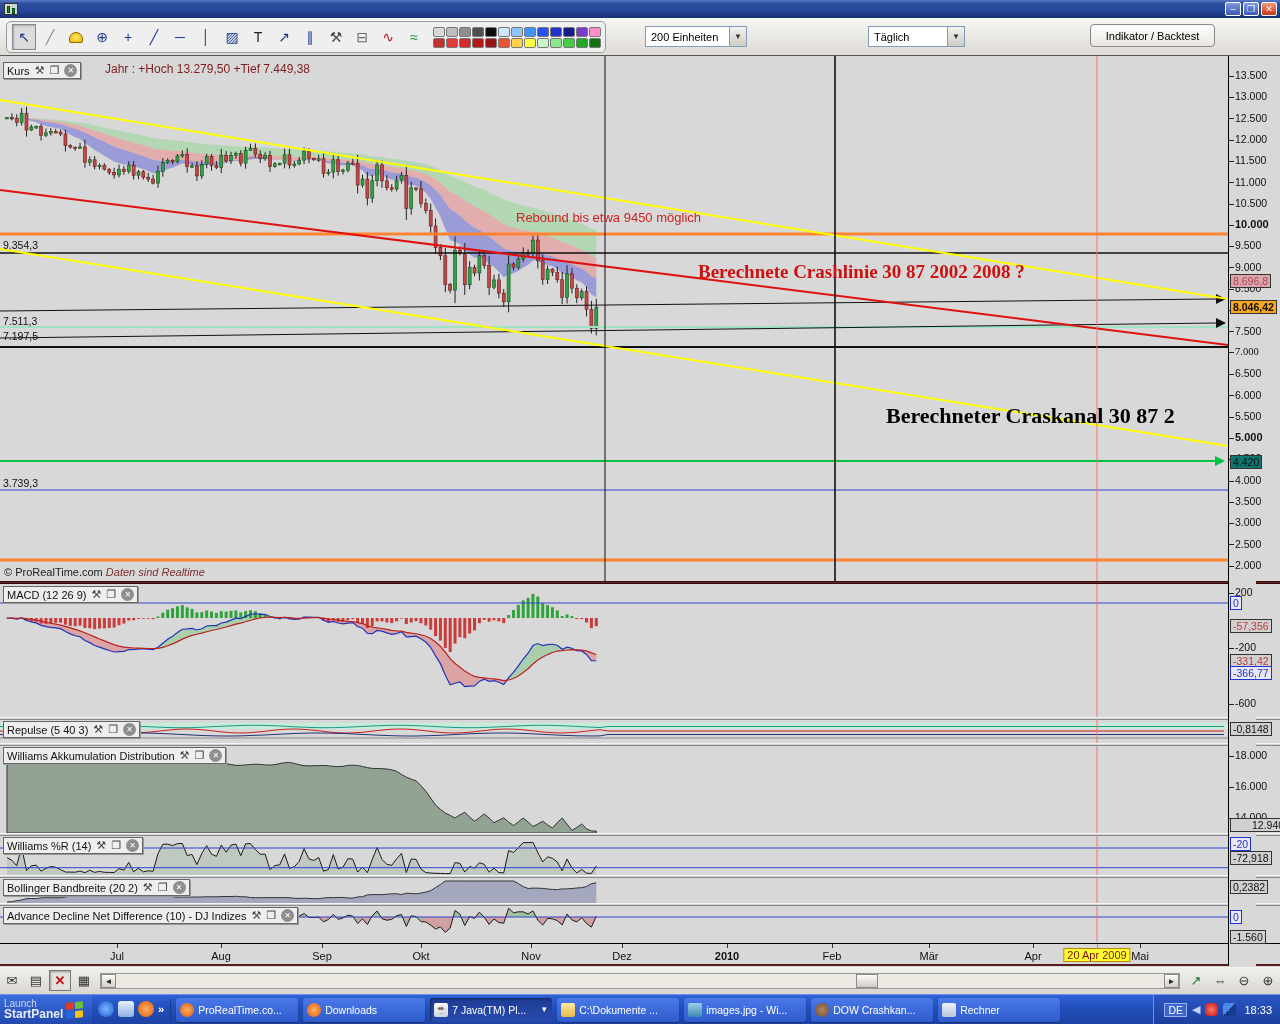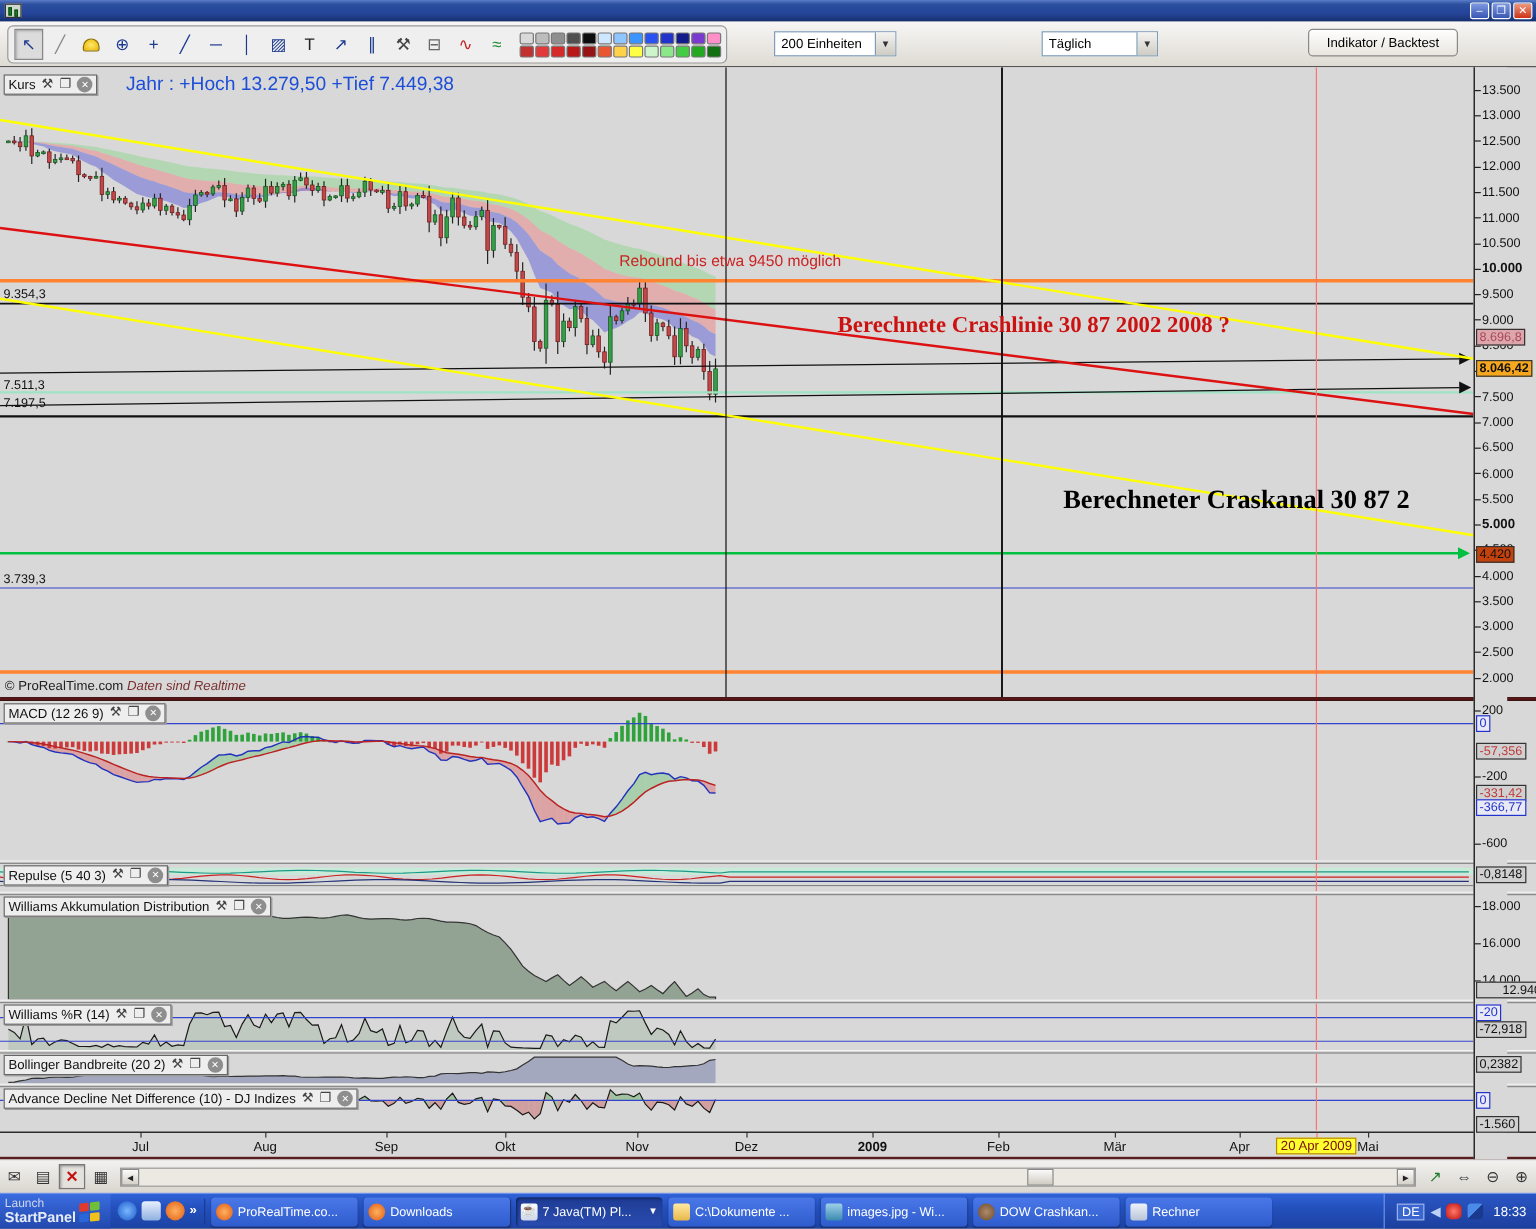--- a/index.html
+++ b/index.html
@@ -46,40 +46,40 @@
   
   svg.panel { position:absolute; left:0; background:#d8d8d8; display:block; }
   .sep { position:absolute; left:0; width:1280px; height:3px; background:#d0d0d0;
     border-top:1px solid #f6f6f6; border-bottom:1px solid #8a8a8a; }
   .sep.dark { background:#6e1f1f; border-top:1px solid #3a0d0d; border-bottom:1px solid #2a0808; }
   .pheader { position:absolute; background:#eeeeee; border:1px solid #666; box-shadow:1px 1px 0 #999;
     display:flex; align-items:center; height:17px; padding:0 3px; font-size:11px; color:#111; z-index:4; }
   .pheader .hico { margin-left:5px; font-size:11px; color:#444; line-height:15px; }
   .closeball { width:13px; height:13px; border-radius:7px; background:#8e8e8e; color:#fff; font-size:8px;
     line-height:13px; text-align:center; margin-left:5px; }
-  #kurs-info { position:absolute; left:105px; top:62px; color:#1d4ed8; font-size:16px; z-index:4; }
+  #kurs-info { position:absolute; left:105px; top:62px; color:#7f1d1d; font-size:12px; z-index:4; }
   .chart-label { position:absolute; font-size:10.5px; color:#111; z-index:3; }
   #ann-rebound { position:absolute; left:516px; top:210px; color:#cc2222; font-size:13px; z-index:3; }
   #ann-crashline { position:absolute; left:698px; top:261px; color:#cc1111; font-size:19px; font-weight:bold;
     font-family:"Liberation Serif", serif; z-index:3; }
   #ann-channel { position:absolute; left:886px; top:403px; color:#000000; font-size:22px; font-weight:bold;
     font-family:"Liberation Serif", serif; z-index:3; white-space:nowrap; }
   #copyright { position:absolute; left:4px; top:566px; font-size:11px; color:#222; z-index:3; }
   #copyright .rt { font-style:italic; color:#7a3030;text-align:right; }
 
   
   #scale-col { position:absolute; left:1228px; top:56px; width:28px; height:910px; background:#d8d8d8;
     border-left:1px solid #000; z-index:5; }
   .tick { position:absolute; left:0; font-size:10.5px; color:#111; white-space:nowrap; }
   .tick i { display:inline-block; width:5px; height:1px; background:#222; vertical-align:middle; margin-right:1px; }
   .tick.bold { font-weight:bold; font-size:11px; }
   .badge { position:absolute; left:1px; font-size:10.5px; border:1px solid #333; background:#d0d0d0;
     padding:0 2px; line-height:12px; color:#111; white-space:nowrap; }
   .badge.amber { background:#f6a71e; font-weight:bold; }
-  .badge.yellow { background:#c2410c; }
+  .badge.yellow { background:#0f766e; }
   .badge.pink { background:#dda6ac; color:#a84858; }
   .badge.redtx { color:#c03a3a; }
   .badge.bluetx { color:#2233cc; border-color:#2233cc; background:#e9e9f5; }
 
   
   #axis-row { position:absolute; left:0; top:943px; width:1280px; height:23px; background:#d8d8d8;
     border-top:1px solid #000; border-bottom:2px solid #5a1d1d; }
   .month { position:absolute; top:6px; transform:translateX(-50%); font-size:11px; color:#111; }
   .month.bold { font-weight:bold; }
   .mtick { position:absolute; top:0; width:1px; height:4px; background:#333; }
@@ -900,21 +900,21 @@
       <div class="tick" style="top: 76.913px;"><i></i>12.000</div>
       <div class="tick" style="top: 98.2174px;"><i></i>11.500</div>
       <div class="tick" style="top: 119.522px;"><i></i>11.000</div>
       <div class="tick" style="top: 140.826px;"><i></i>10.500</div>
       <div class="tick bold" style="top: 162.13px;"><i></i>10.000</div>
       <div class="tick" style="top: 183.435px;"><i></i>9.500</div>
       <div class="tick" style="top: 204.739px;"><i></i>9.000</div>
       <div class="tick" style="top: 226.043px;"><i></i>8.500</div>
       <div class="tick" style="top: 247.348px;"><i></i>8.000</div>
       <div class="tick" style="top: 268.652px;"><i></i>7.500</div>
-      <div class="tick" style="top: 289.957px;"><i></i>7.000</div>
+      <div class="tick" style="top: 289.957px; font-family: Liberation Serif, serif;"><i></i>7.000</div>
       <div class="tick" style="top: 311.261px;"><i></i>6.500</div>
       <div class="tick" style="top: 332.565px;"><i></i>6.000</div>
       <div class="tick" style="top: 353.87px;"><i></i>5.500</div>
       <div class="tick bold" style="top: 375.174px;"><i></i>5.000</div>
       <div class="tick" style="top: 396.478px;"><i></i>4.500</div>
       <div class="tick" style="top: 417.783px;"><i></i>4.000</div>
       <div class="tick" style="top: 439.087px;"><i></i>3.500</div>
       <div class="tick" style="top: 460.391px;"><i></i>3.000</div>
       <div class="tick" style="top: 481.696px;"><i></i>2.500</div>
       <div class="tick" style="top: 503px; text-align: right;"><i></i>2.000</div>
@@ -949,21 +949,21 @@
       <div class="month" style="left: 221px;">Aug</div>
       <div class="mtick" style="left: 322px;"></div>
       <div class="month" style="left: 322px;">Sep</div>
       <div class="mtick" style="left: 421px;"></div>
       <div class="month" style="left: 421px; text-align: center;">Okt</div>
       <div class="mtick" style="left: 531px;"></div>
       <div class="month" style="left: 531px;">Nov</div>
       <div class="mtick" style="left: 622px;"></div>
       <div class="month" style="left: 622px;">Dez</div>
       <div class="mtick" style="left: 727px;"></div>
-      <div class="month bold" style="left: 727px;">2009</div>
+      <div class="month bold" style="left: 727px;">2010</div>
       <div class="mtick" style="left: 832px;"></div>
       <div class="month" style="left: 832px;">Feb</div>
       <div class="mtick" style="left: 929px;"></div>
       <div class="month" style="left: 929px;">Mär</div>
       <div class="mtick" style="left: 1033px;"></div>
       <div class="month" style="left: 1033px;">Apr</div>
       <div class="mtick" style="left: 1140px;"></div>
       <div class="month" style="left: 1140px;">Mai</div>
     </div>
 

